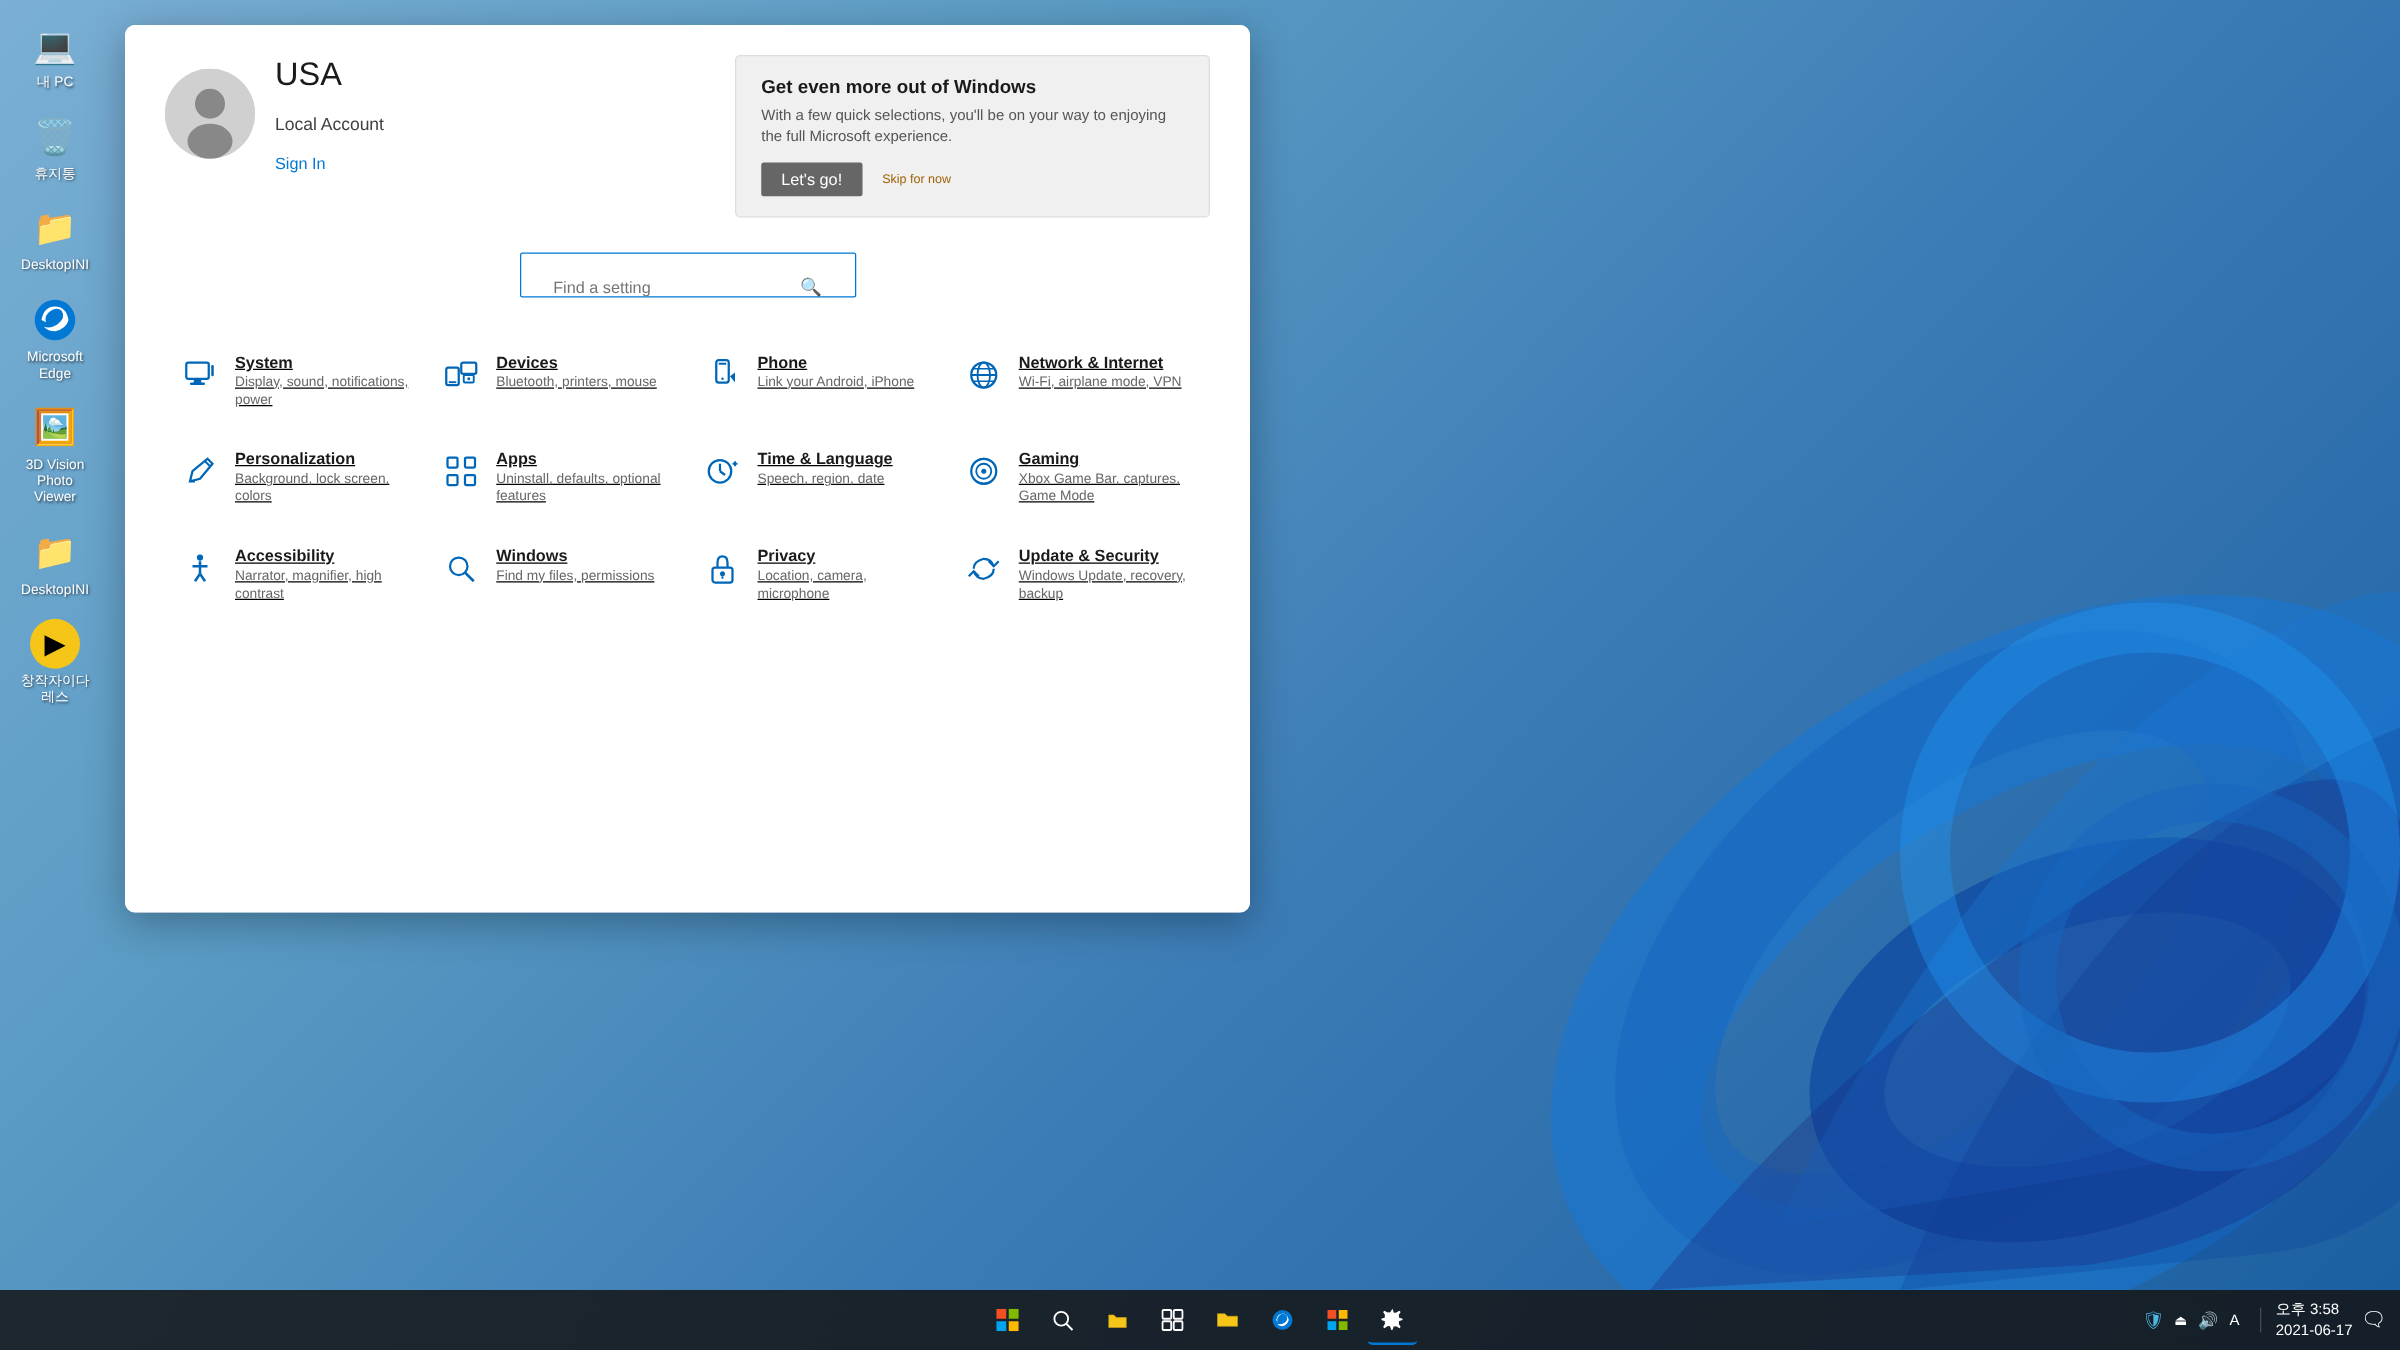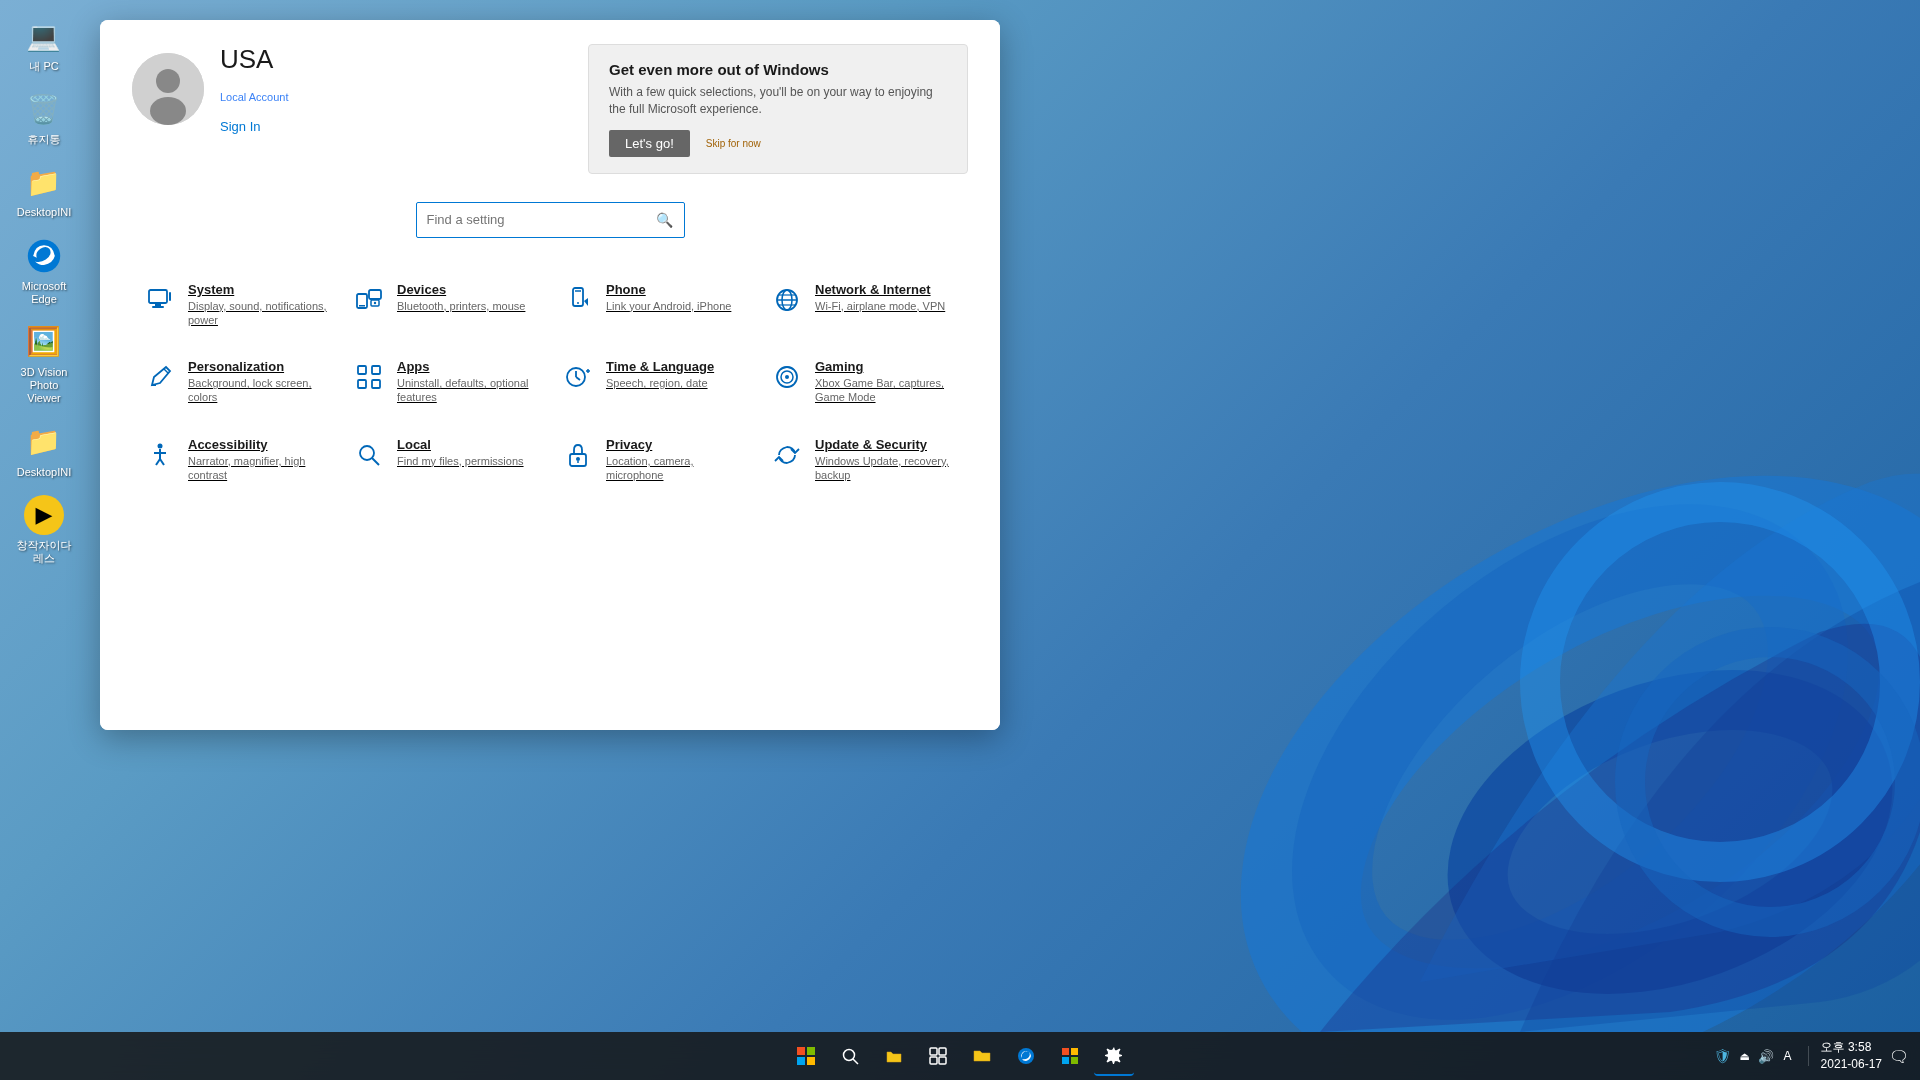--- a/index.html
+++ b/index.html
@@ -222,22 +222,22 @@
       gap: 16px;
     }
 
     .user-name {
       font-size: 26px;
       font-weight: 400;
       color: #1a1a1a;
     }
 
     .user-type {
-      font-size: 11px;
-      color: #3b82f6;
+      font-size: 14px;
+      color: #404040;
     }
 
     .sign-in-link {
       font-size: 13px;
       color: #0078d4;
       cursor: pointer;
       text-decoration: none;
     }
 
     .promo-section {
@@ -292,22 +292,22 @@
       display: flex;
       justify-content: center;
     }
 
     .search-box {
       width: 269px;
       height: 36px;
       border: 1.5px solid #0078d4;
       border-radius: 2px;
       display: flex;
-      align-items: center;
-      padding: 0 10px;
+      align-items: flex-end;
+      padding: 0 26px;
       background: white;
       gap: 8px;
     }
 
     .search-input {
       flex: 1;
       border: none;
       outline: none;
       font-size: 13px;
       color: #333;
@@ -636,21 +636,21 @@
         </div>
 
         <div class="settings-item">
           <div class="settings-item-icon">
             <svg viewBox="0 0 28 28" fill="none">
               <circle cx="12" cy="12" r="7" stroke="#0067b8" stroke-width="1.8"></circle>
               <line x1="17" y1="17" x2="24" y2="24" stroke="#0067b8" stroke-width="2"></line>
             </svg>
           </div>
           <div class="settings-item-text">
-            <div class="settings-item-title">Local</div>
+            <div class="settings-item-title">Windows</div>
             <div class="settings-item-desc">Find my files, permissions</div>
           </div>
         </div>
 
         <div class="settings-item">
           <div class="settings-item-icon">
             <svg viewBox="0 0 28 28" fill="none">
               <rect x="6" y="13" width="16" height="12" rx="2" stroke="#0067b8" stroke-width="1.8"></rect>
               <path d="M 10 13 L 10 9 Q 10 4 14 4 Q 18 4 18 9 L 18 13" stroke="#0067b8" stroke-width="1.8" fill="none"></path>
               <circle cx="14" cy="18" r="2" fill="#0067b8"></circle>

